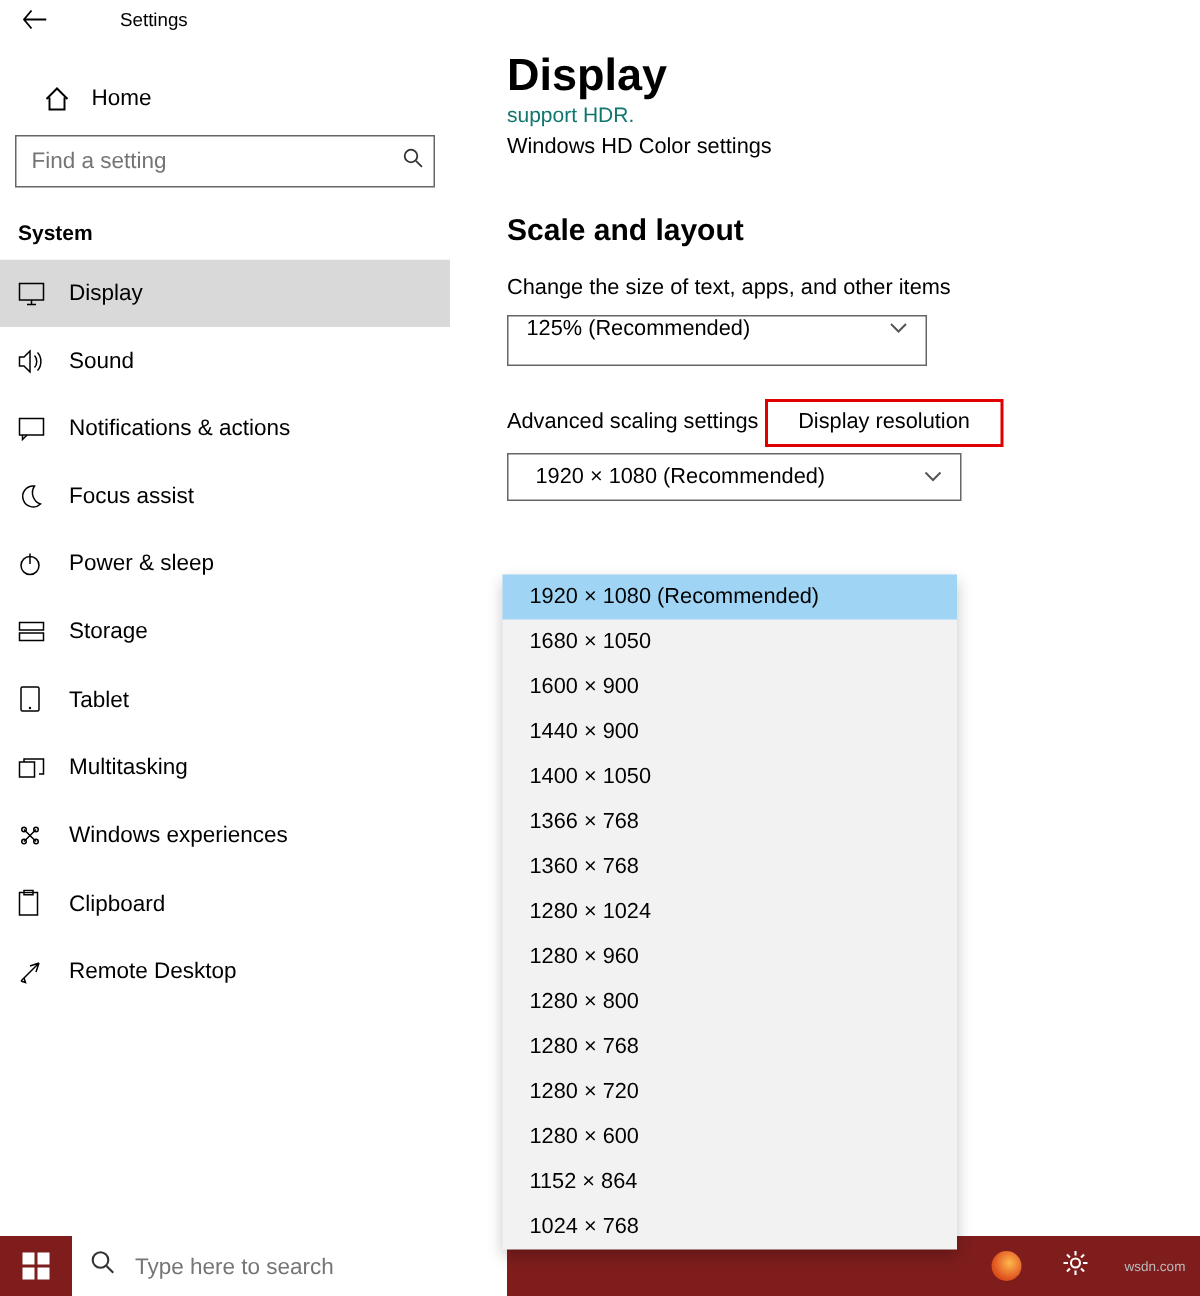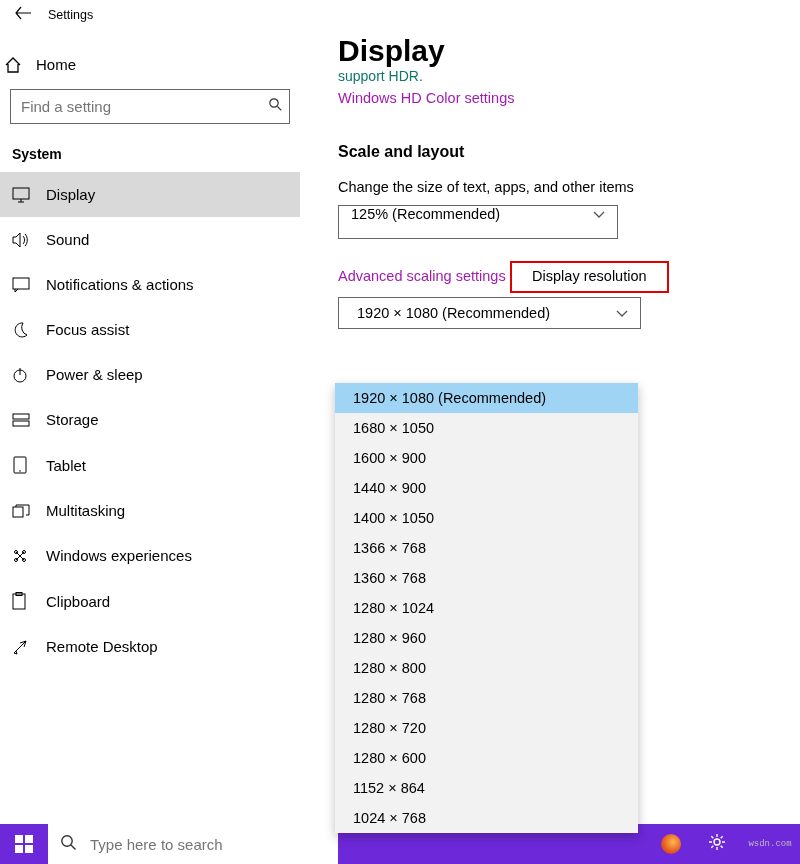--- a/index.html
+++ b/index.html
@@ -1,57 +1,57 @@
 <!DOCTYPE html>
 <html><head>
 <meta charset="utf-8">
 <style>
   * { box-sizing: border-box; font-family: "Segoe UI", Arial, sans-serif; }
   html, body { margin: 0; padding: 0; width: 800px; height: 864px; background: #fff; overflow: hidden; }
   .app { display: flex; flex-direction: column; height: 100%; }
   .content { display: flex; flex: 1 1 auto; min-height: 0; }
   .sidebar { width: 300px; background: #fff; display: flex; flex-direction: column; }
-  .header { display: flex; align-items: center; padding: 6px 10px 4px; }
+  .header { display: flex; align-items: flex-start; padding: 6px 10px 4px; gap: 32px; }
   .back { width: 26px; text-align: center; font-size: 16px; color: #000; }
   .app-title { font-size: 12.5px; margin-left: 12px; }
-  .home-row { display: flex; align-items: center; padding: 12px 18px 12px 4px; margin-top: 16px; }
+  .home-row { display: flex; align-items: center; padding: 12px 18px 12px 29px; margin-top: 16px; }
   .home-icon { width: 22px; color: #000; display: flex; }
   .home-label { font-size: 15px; margin-left: 10px; }
   .search-wrap { margin: 4px 10px 18px; border: 1.5px solid #666; display: flex; align-items: center; height: 35px; }
   .search-input { flex: 1; border: none; outline: none; font-size: 15px; padding: 0 10px; background: transparent; }
   .search-icon { width: 28px; text-align: center; color: #444; }
   .category { font-size: 14px; font-weight: 600; padding: 4px 12px 10px; }
   .nav { overflow-y: auto; flex: 1; }
   .nav-item { display: flex; align-items: center; padding: 14px 12px; font-size: 15px; cursor: pointer; }
   .nav-item.selected { background: #d9d9d9; }
   .nav-icon { width: 24px; display: flex; justify-content: flex-start; color: #333; }
   .nav-label { margin-left: 10px; }
   .main { flex: 1; padding: 10px 0 0 38px; position: relative; overflow: hidden; }
   .page-title { font-size: 30px; font-weight: 600; margin: 24px 0 2px; }
   .truncated { color: #0f766e; font-size: 14px; margin-top: -2px; }
-  .link { color: #a21caf; font-size: 14.5px; cursor: pointer; display: inline-block; margin-top: 6px; }
-  .section-h { font-size: 16px; font-weight: 600; margin-top: 36px; }
+  .link { color: #000000; font-size: 14.5px; cursor: pointer; display: inline-block; margin-top: 6px; }
+  .section-h { font-size: 20px; font-weight: 600; margin-top: 36px; }
   .setting-label { font-size: 14.5px; margin-top: 18px; }
   .select { margin-top: 10px; border: 1.5px solid #666; width: 280px; height: 34px; display: flex; align-items: flex-start; justify-content: space-between; padding: 0 12px; font-size: 14.5px; cursor: pointer; }
   .chev { color: #555; }
   .redbox { border: 2.5px solid #e00000; display: inline-block; padding: 4px 20px 6px; margin-top: 22px; }
   .res-label { font-size: 14.5px; }
   .res-select { margin-top: 4px; border: 1.5px solid #666; width: 303px; height: 32px; display: flex; align-items: center; justify-content: space-between; padding: 0 12px 0 18px; font-size: 14.5px; cursor: pointer; }
   .dropdown { position: absolute; top: 383px; left: 335px; width: 303px; background: #f2f2f2; box-shadow: 0 4px 10px rgba(0,0,0,.25); font-size: 14.5px; }
   .dd-item { padding: 7px 18px; cursor: pointer; }
   .dd-item.sel { background: #9fd4f5; }
-  .taskbar { height: 40px; background: #6d28d9; display: flex; align-items: center; color: #fff; }
+  .taskbar { height: 40px; background: #7f1d1d; display: flex; align-items: center; color: #fff; }
   .start { width: 48px; height: 40px; display: flex; align-items: center; justify-content: center; }
   .win-grid { display: grid; grid-template-columns: 8px 8px; grid-template-rows: 8px 8px; gap: 2px; }
   .win-grid span { background: #fff; }
   .tb-search { flex: 0 0 290px; height: 40px; background: #fff; display: flex; align-items: center; color: #555; }
   .tb-search .circ { width: 40px; text-align: center; font-size: 16px; color: #333; }
   .tb-search input { border: none; outline: none; font-size: 15px; flex: 1; background: transparent; color: #333; }
   .tb-spacer { flex: 1; }
-  .tb-icon { width: 46px; height: 40px; display: flex; align-items: center; justify-content: center; font-size: 16px; font-family: Liberation Mono, monospace; }
+  .tb-icon { width: 46px; height: 40px; display: flex; align-items: center; justify-content: center; font-size: 16px; }
   .firefox { width: 20px; height: 20px; border-radius: 50%; background: radial-gradient(circle at 60% 40%, #ffb84d, #e25822 60%, #b23500); }
 </style>
 </head>
 <body>
 
 <div class="app">
   <div class="content">
     <div class="sidebar">
       <div class="header">
         <div class="back">

